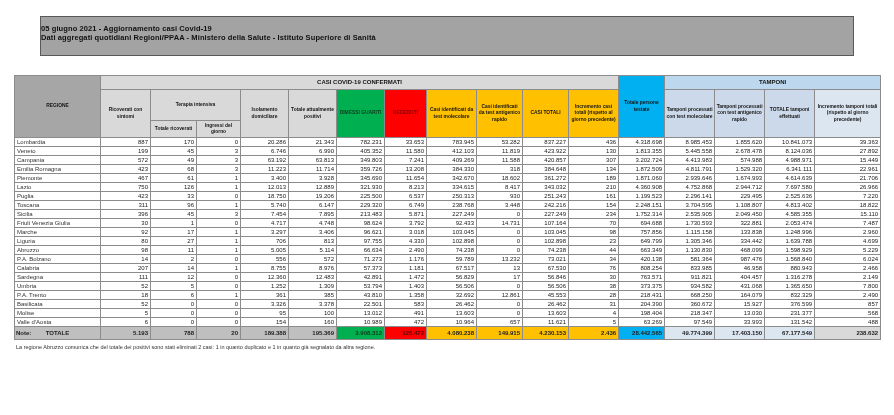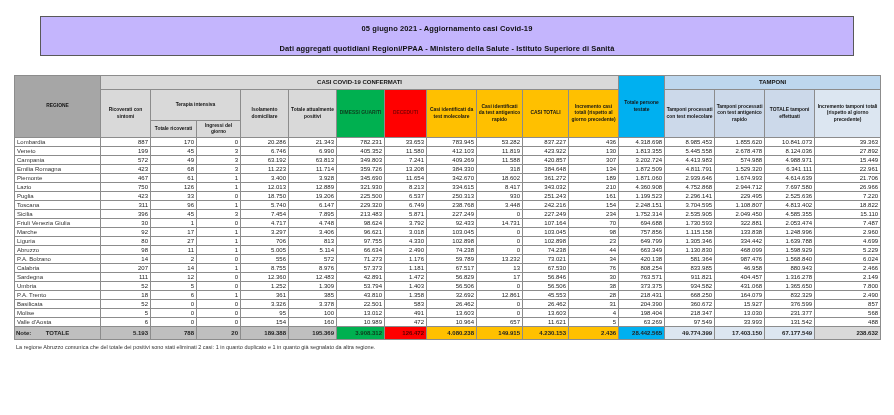--- a/index.html
+++ b/index.html
@@ -3,25 +3,25 @@
 <meta charset="utf-8">
 <style>
   html,body{margin:0;padding:0;}
   body{
     width:894px;height:415px;background:#ffffff;position:relative;
     font-family:"Liberation Sans", sans-serif;
     -webkit-font-smoothing:antialiased;
   }
   .title-box{
     position:absolute;left:40px;top:16px;width:812px;height:38px;
-    border:1px solid #595959;background:#c4b5fd;text-align:center;
+    border:1px solid #595959;background:#a3a3a3;
   }
   .title-line{font-size:7.5px;color:#111;font-weight:600;letter-spacing:.1px;}
   .title-line.l1{margin-top:7px;}
-  .title-line.l2{margin-top:11px;}
+  .title-line.l2{margin-top:0;}
 
   table.covid{
     position:absolute;left:14px;top:75px;width:866px;
     border-collapse:collapse;table-layout:fixed;
     border:1px solid #595959;
   }
   th,td{
     border:0.5px solid #8c8c8c;
     overflow:hidden;white-space:normal;
   }

